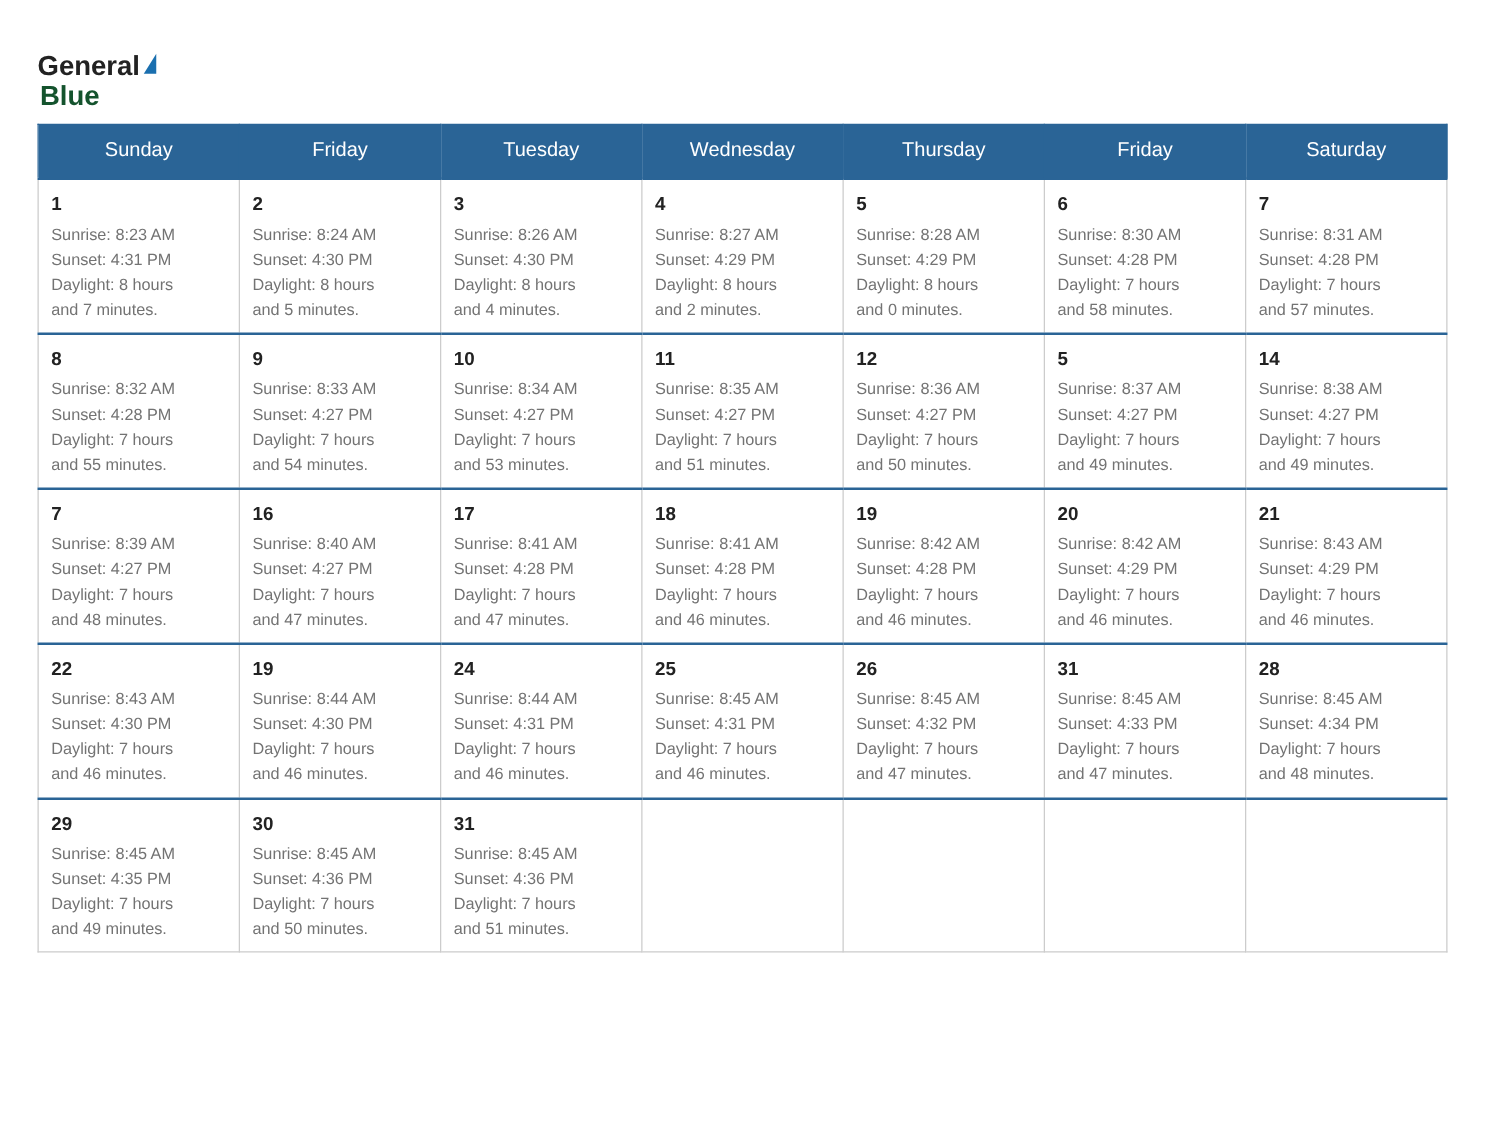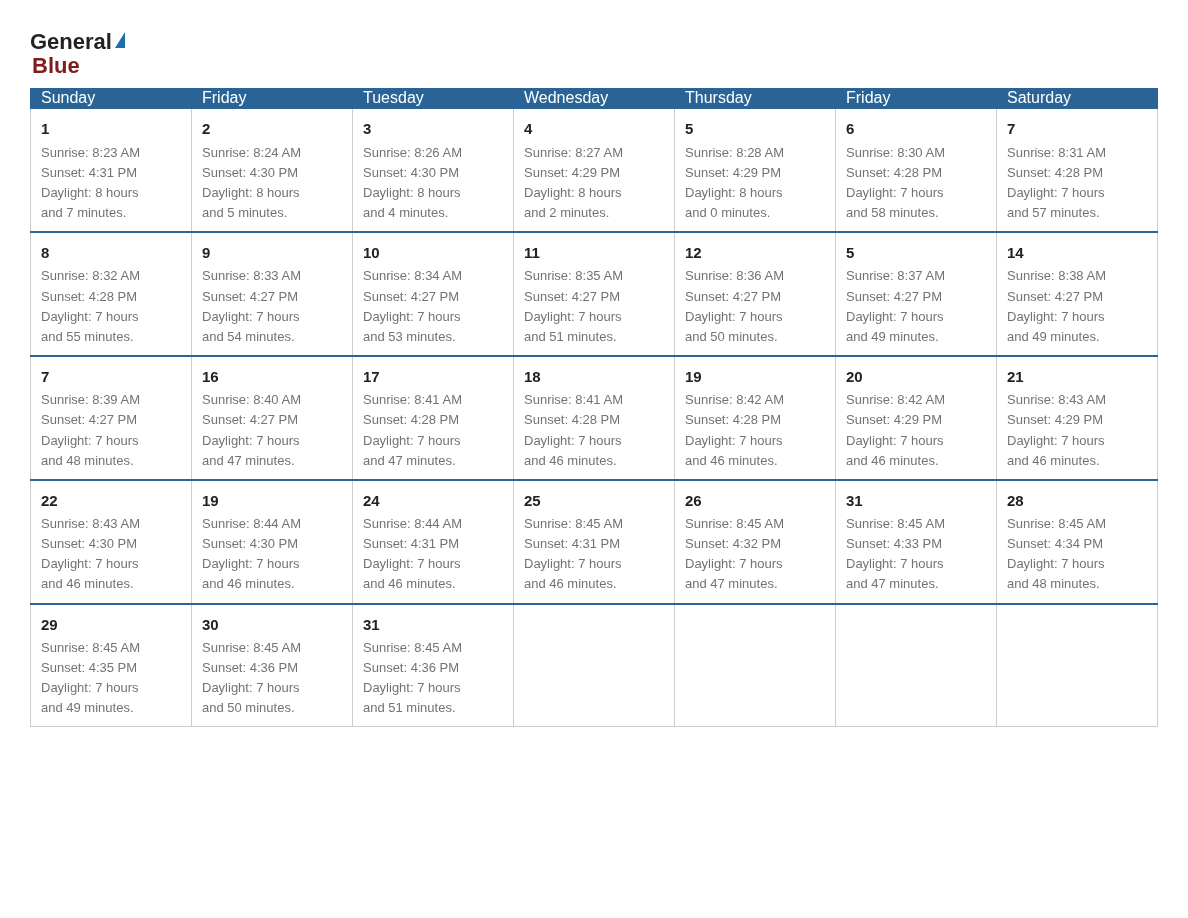--- a/index.html
+++ b/index.html
@@ -14,21 +14,21 @@
     .header {
       display: flex;
       align-items: flex-start;
       justify-content: space-between;
       margin-bottom: 10px;
     }
     .logo {
       display: flex;
       flex-direction: column;
       align-items: flex-start;
-      margin-top: 10px;
+      margin-top: 21px;
     }
     .logo-text {
       font-size: 22px;
       font-weight: bold;
       color: #222;
       line-height: 1.1;
     }
     .title-area {
       text-align: right;
     }
@@ -46,22 +46,22 @@
     .calendar-table {
       width: 100%;
       border-collapse: collapse;
       margin-top: 10px;
     }
     .calendar-table th {
       background: #2a6496;
       color: #fff;
       font-size: 16px;
       font-weight: normal;
-      padding: 0 10px;
-      text-align: left;
+      padding: 12px 10px;
+      text-align: center;
       border: 1px solid #2a6496;
     }
     .calendar-table td {
       vertical-align: top;
       padding: 8px 10px;
       font-size: 13px;
       line-height: 1.55;
       border: 1px solid #ccc;
       width: 14.28%;
       min-height: 90px;
@@ -88,21 +88,21 @@
   </style>
 </head>
 <body>
 
 <div class="header">
   <div class="logo">
     <div style="display:flex;align-items:center;">
       <span class="logo-text">General</span>
       <span style="display:inline-block;width:0;height:0;border-left:10px solid transparent;border-right:0px solid transparent;border-bottom:16px solid #1a6faf;margin-left:3px;margin-bottom:0px;vertical-align:middle;position:relative;top:-2px;"></span>
     </div>
-    <span class="logo-text" style="color:#7f1d1d;margin-left:2px;">Blue</span>
+    <span class="logo-text" style="color:#14532d;margin-left:2px;">Blue</span>
   </div>
   <div class="title-area">
     <div class="month-title"></div>
     <div class="location-title"></div>
   </div>
 </div>
 
 <table class="calendar-table">
   <thead>
     <tr id="weekday-header">

